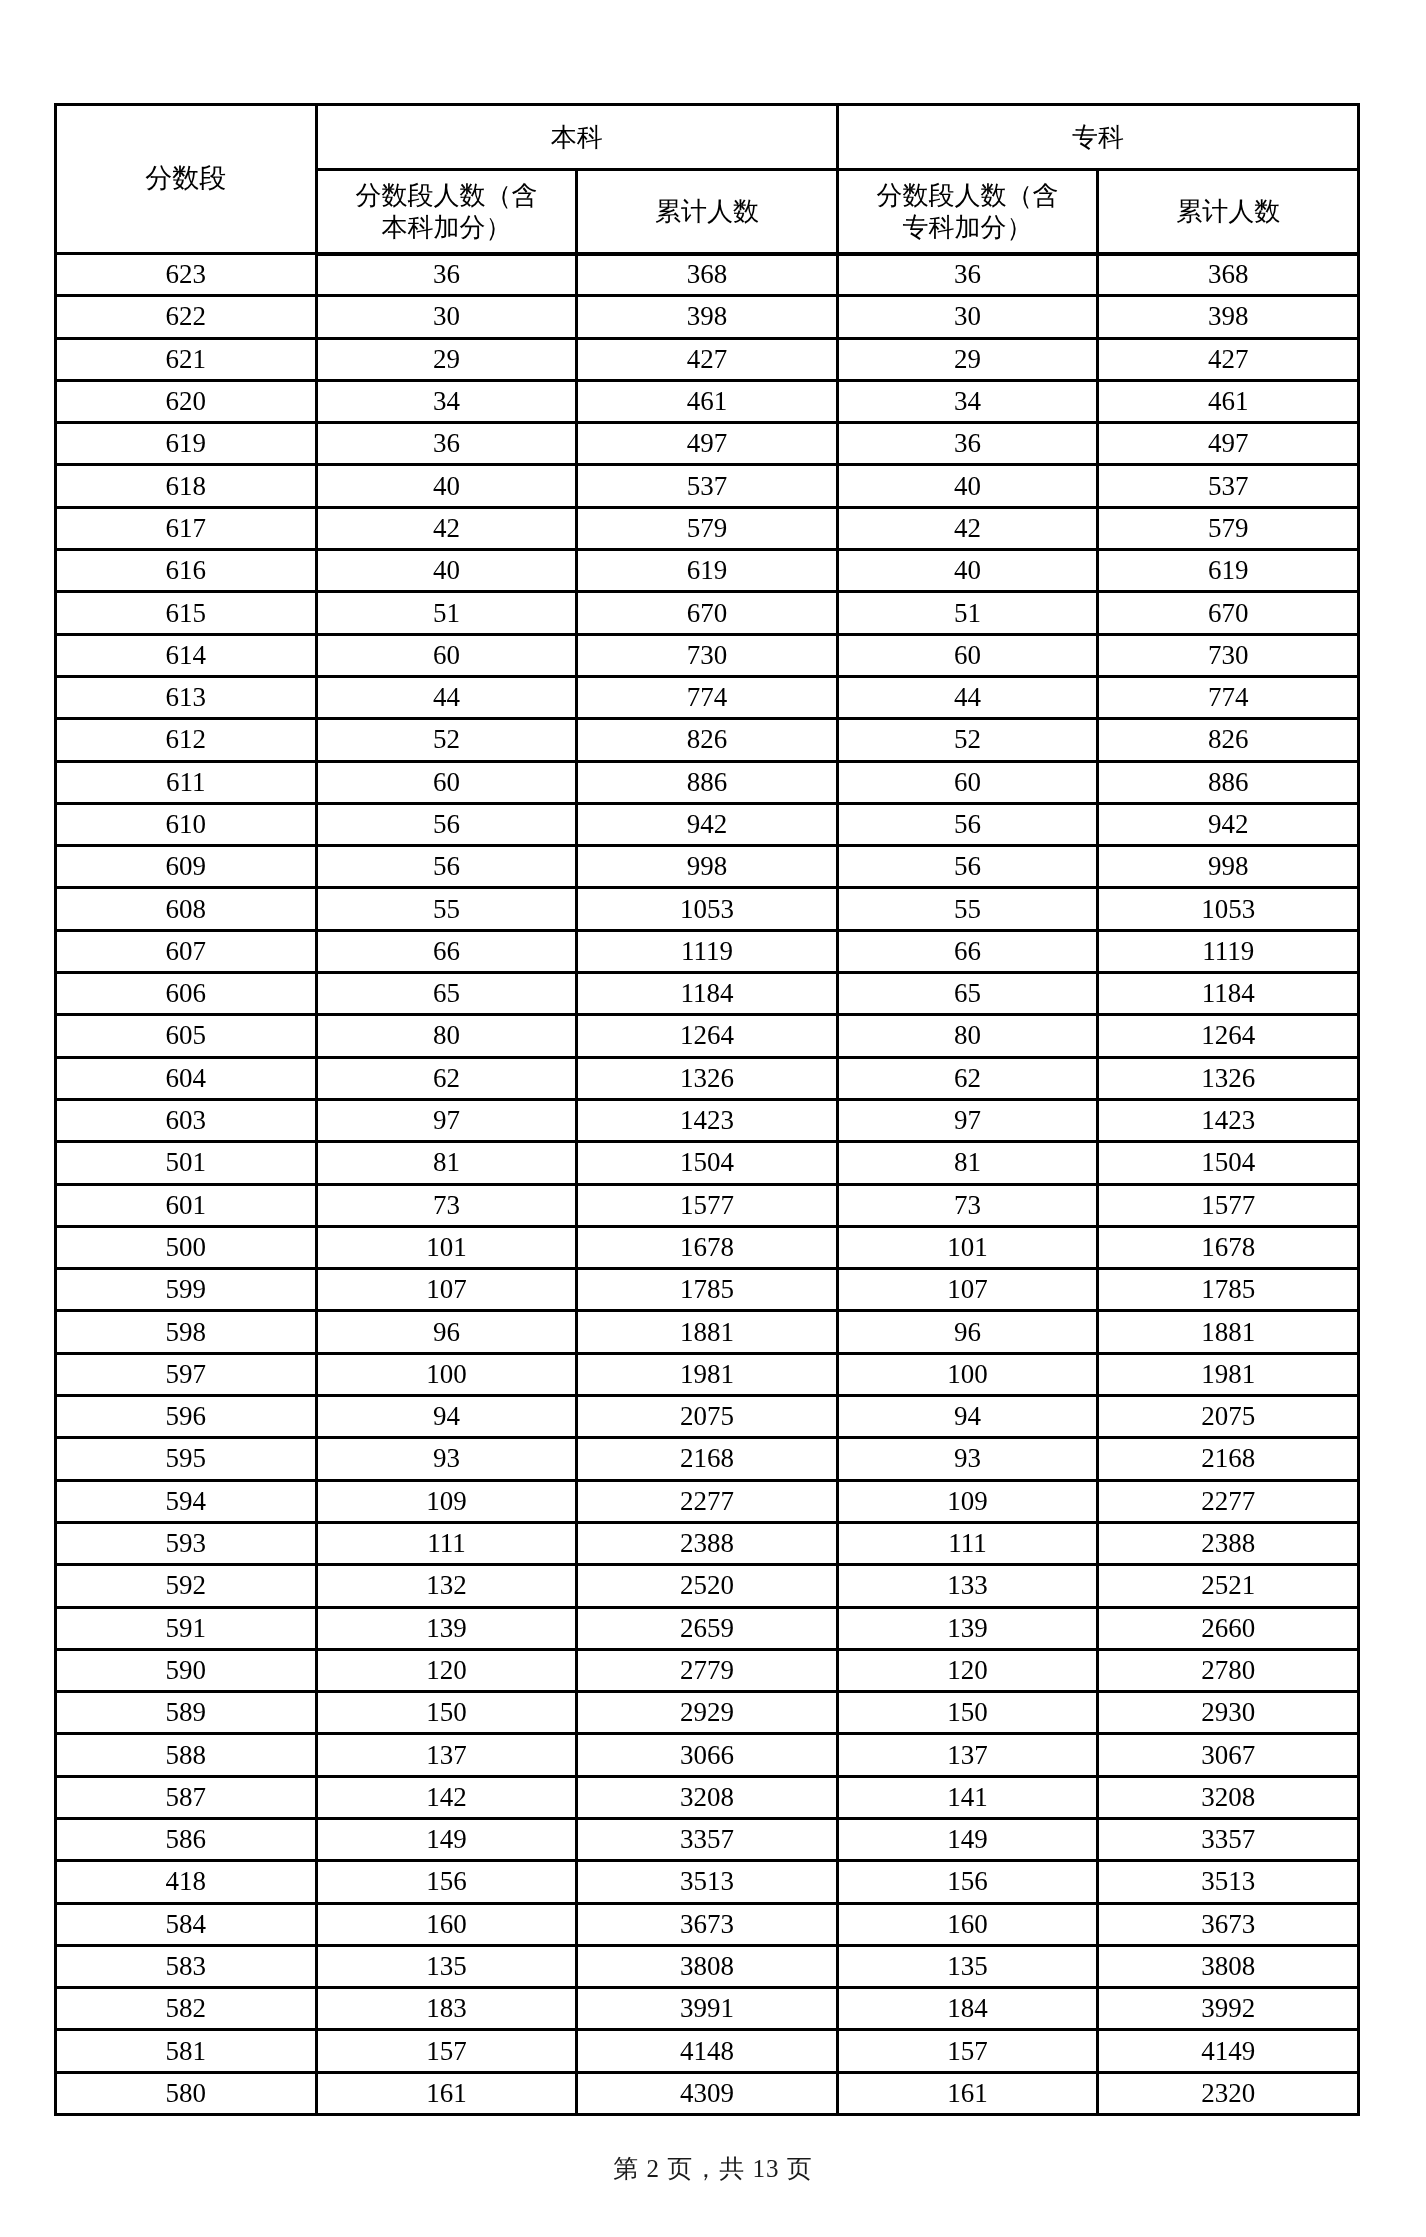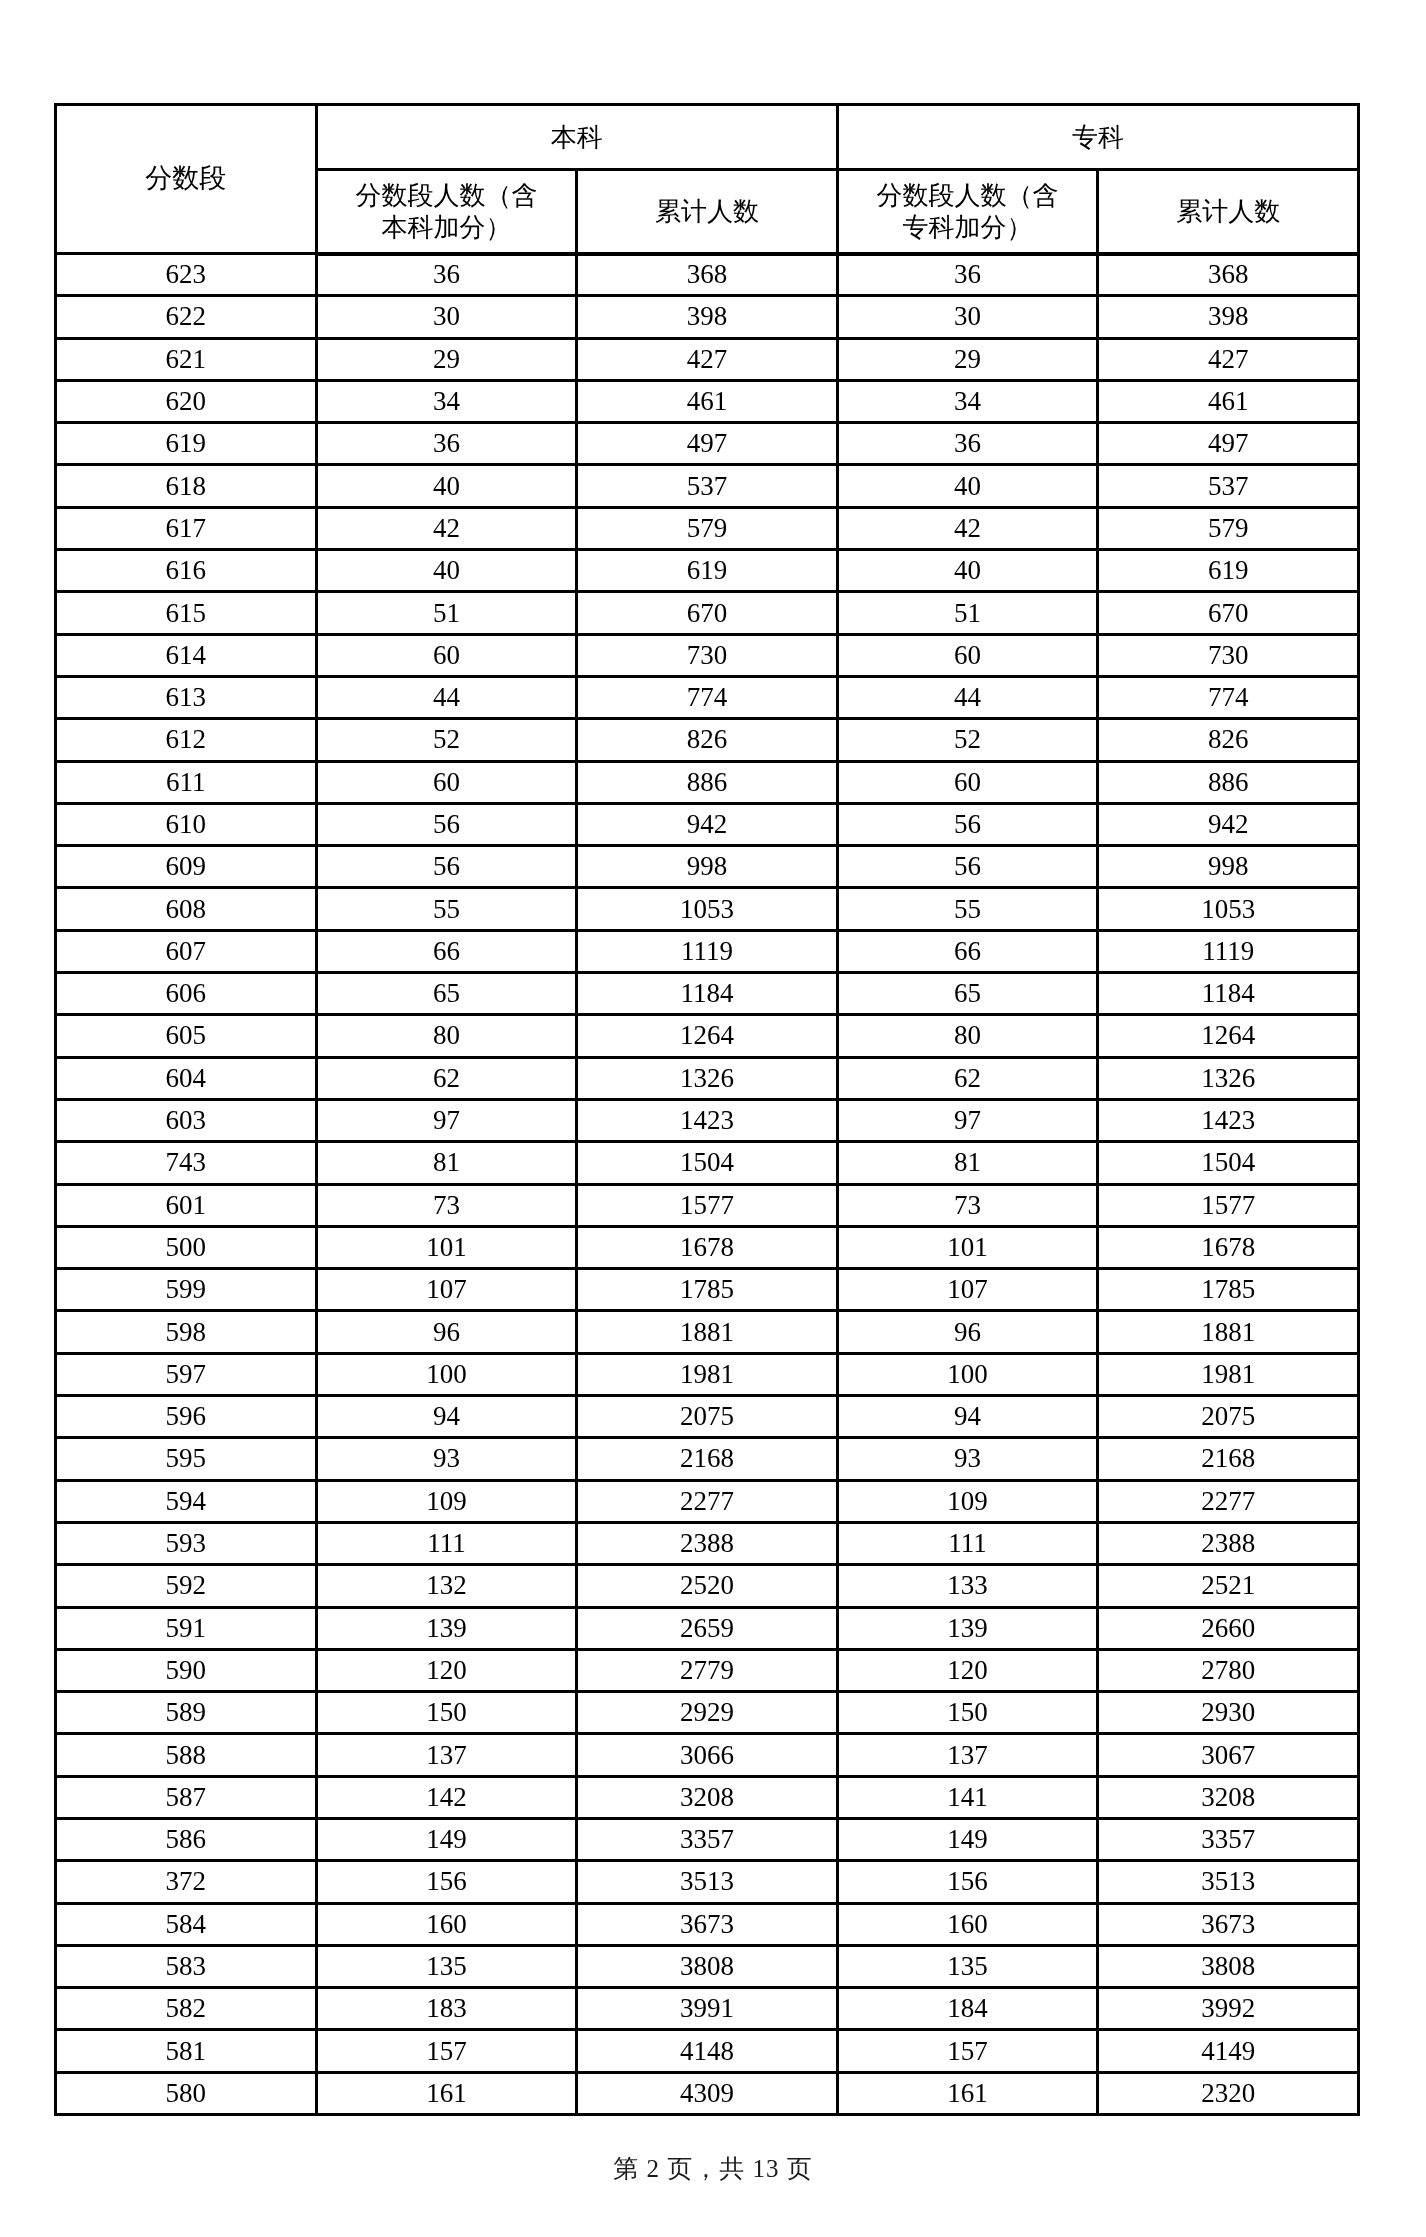--- a/index.html
+++ b/index.html
@@ -245,21 +245,21 @@
           <td>1326</td>
         </tr>
         <tr>
           <td>603</td>
           <td>97</td>
           <td>1423</td>
           <td>97</td>
           <td>1423</td>
         </tr>
         <tr>
-          <td>743</td>
+          <td>501</td>
           <td>81</td>
           <td>1504</td>
           <td>81</td>
           <td>1504</td>
         </tr>
         <tr>
           <td>601</td>
           <td>73</td>
           <td>1577</td>
           <td>73</td>
@@ -364,21 +364,21 @@
           <td>3208</td>
         </tr>
         <tr>
           <td>586</td>
           <td>149</td>
           <td>3357</td>
           <td>149</td>
           <td>3357</td>
         </tr>
         <tr>
-          <td>372</td>
+          <td>418</td>
           <td>156</td>
           <td>3513</td>
           <td>156</td>
           <td>3513</td>
         </tr>
         <tr>
           <td>584</td>
           <td>160</td>
           <td>3673</td>
           <td>160</td>

